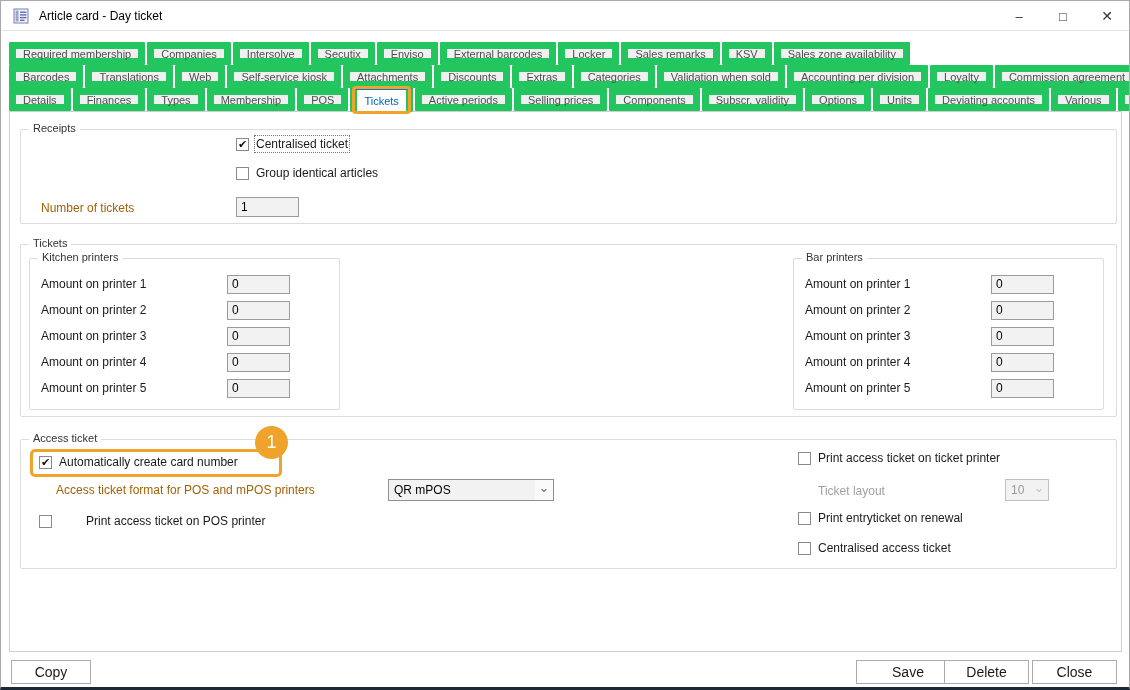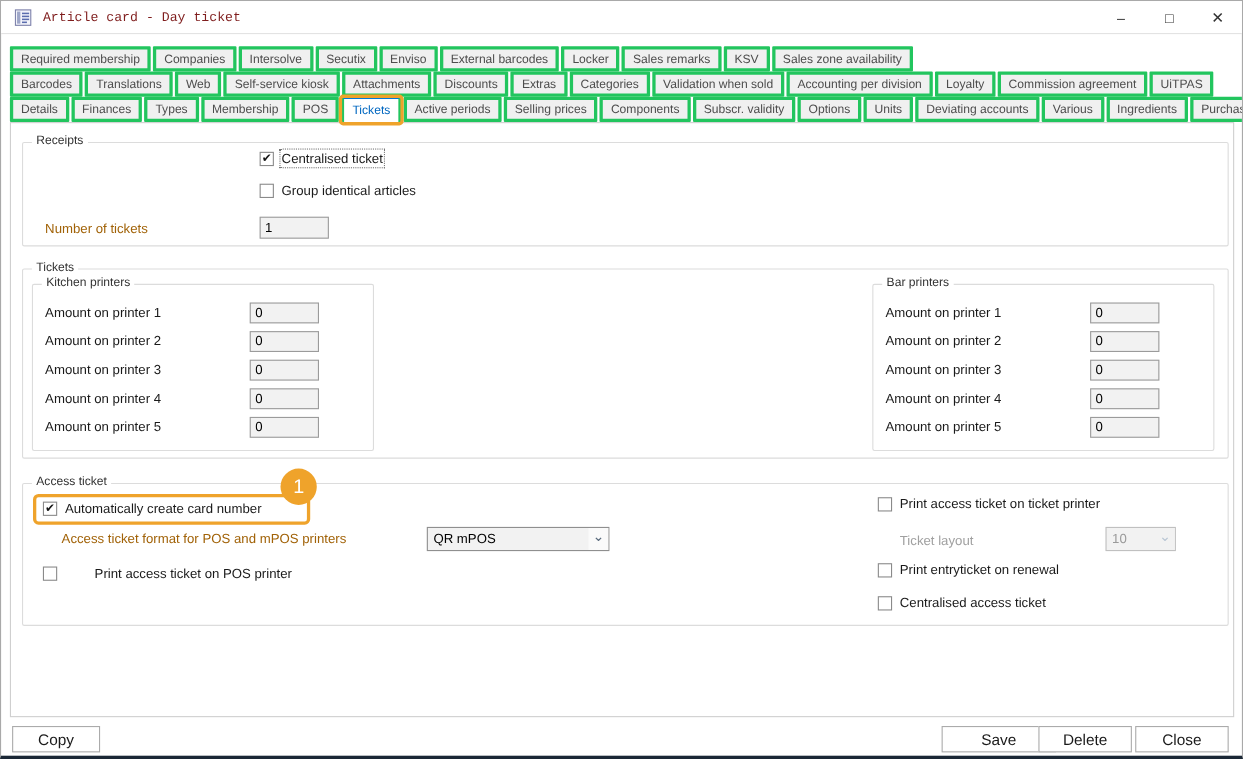--- a/index.html
+++ b/index.html
@@ -10,30 +10,30 @@
     position:relative; width:1130px; height:690px; background:#fff;
     border:1px solid #a9a9a9; border-bottom:3px solid #1b2836;
     overflow:hidden;
   }
 
   
   .titlebar{ position:absolute; top:0; left:0; right:0; height:30px;
     display:flex; align-items:center; padding-left:12px; background:#fff;
     border-bottom:1px solid #e3e3e3; }
   .title-icon{ width:16px; height:16px; margin-right:10px; flex:0 0 auto; }
-  .title-text{ font-size:12px; color:#7f1d1d;font-family:Liberation Mono, monospace; }
+  .title-text{ font-size:12px; color:#000000; }
   .win-controls{ position:absolute; right:0; top:0; height:30px; display:flex; }
   .win-btn{ width:44px; height:30px; display:flex; align-items:center; justify-content:center;
     font-size:13px; color:#333; cursor:default; }
   .win-btn.close{ font-size:14px; }
 
   
   .tabs{ position:absolute; left:8px; top:41px; right:4px; }
   .tabrow{ display:flex; height:23px; align-items:stretch; }
-  .tab{ background:#f0f0f0; border:3px solid #22c55e; margin-right:2px;
+  .tab{ background:#f0f0f0; border:7px solid #22c55e; margin-right:2px;
     padding:0 7px; font-size:11px; color:#4d4d4d; display:flex; align-items:center;
     border-radius:1px; white-space:nowrap; cursor:default; }
   .tabrow3{ position:relative; z-index:3; }
   .tabrow3 .tab.active{
     position:relative; background:#fff; color:#0067C0;
     border-top:2px solid #0078D7; border-bottom:1px solid #fff;
     margin-bottom:-1px;
   }
   .tabrow3 .tab.active::after{
     content:''; position:absolute; left:-5px; right:-5px; top:-4px; bottom:-3px;
@@ -268,21 +268,21 @@
         <span class="cbbox"></span>
         <span class="cblabel">Print access ticket on POS printer</span>
       </div>
 
       <div class="cb" style="left:777px; top:11px;">
         <span class="cbbox"></span>
         <span class="cblabel">Print access ticket on ticket printer</span>
       </div>
 
       <span class="lbl" style="position:absolute; left:797px; top:44px; color:#a0a0a0;">Ticket layout</span>
-      <div class="combo disabled" style="left:984px; top:39px; width:64px; height:22px;">
+      <div class="combo disabled" style="left:984px; top:39px; width:44px; height:22px;">
         <span>10</span>
         <span class="combo-arrow"></span>
       </div>
 
       <div class="cb" style="left:777px; top:71px;">
         <span class="cbbox"></span>
         <span class="cblabel">Print entryticket on renewal</span>
       </div>
 
       <div class="cb" style="left:777px; top:101px;">

